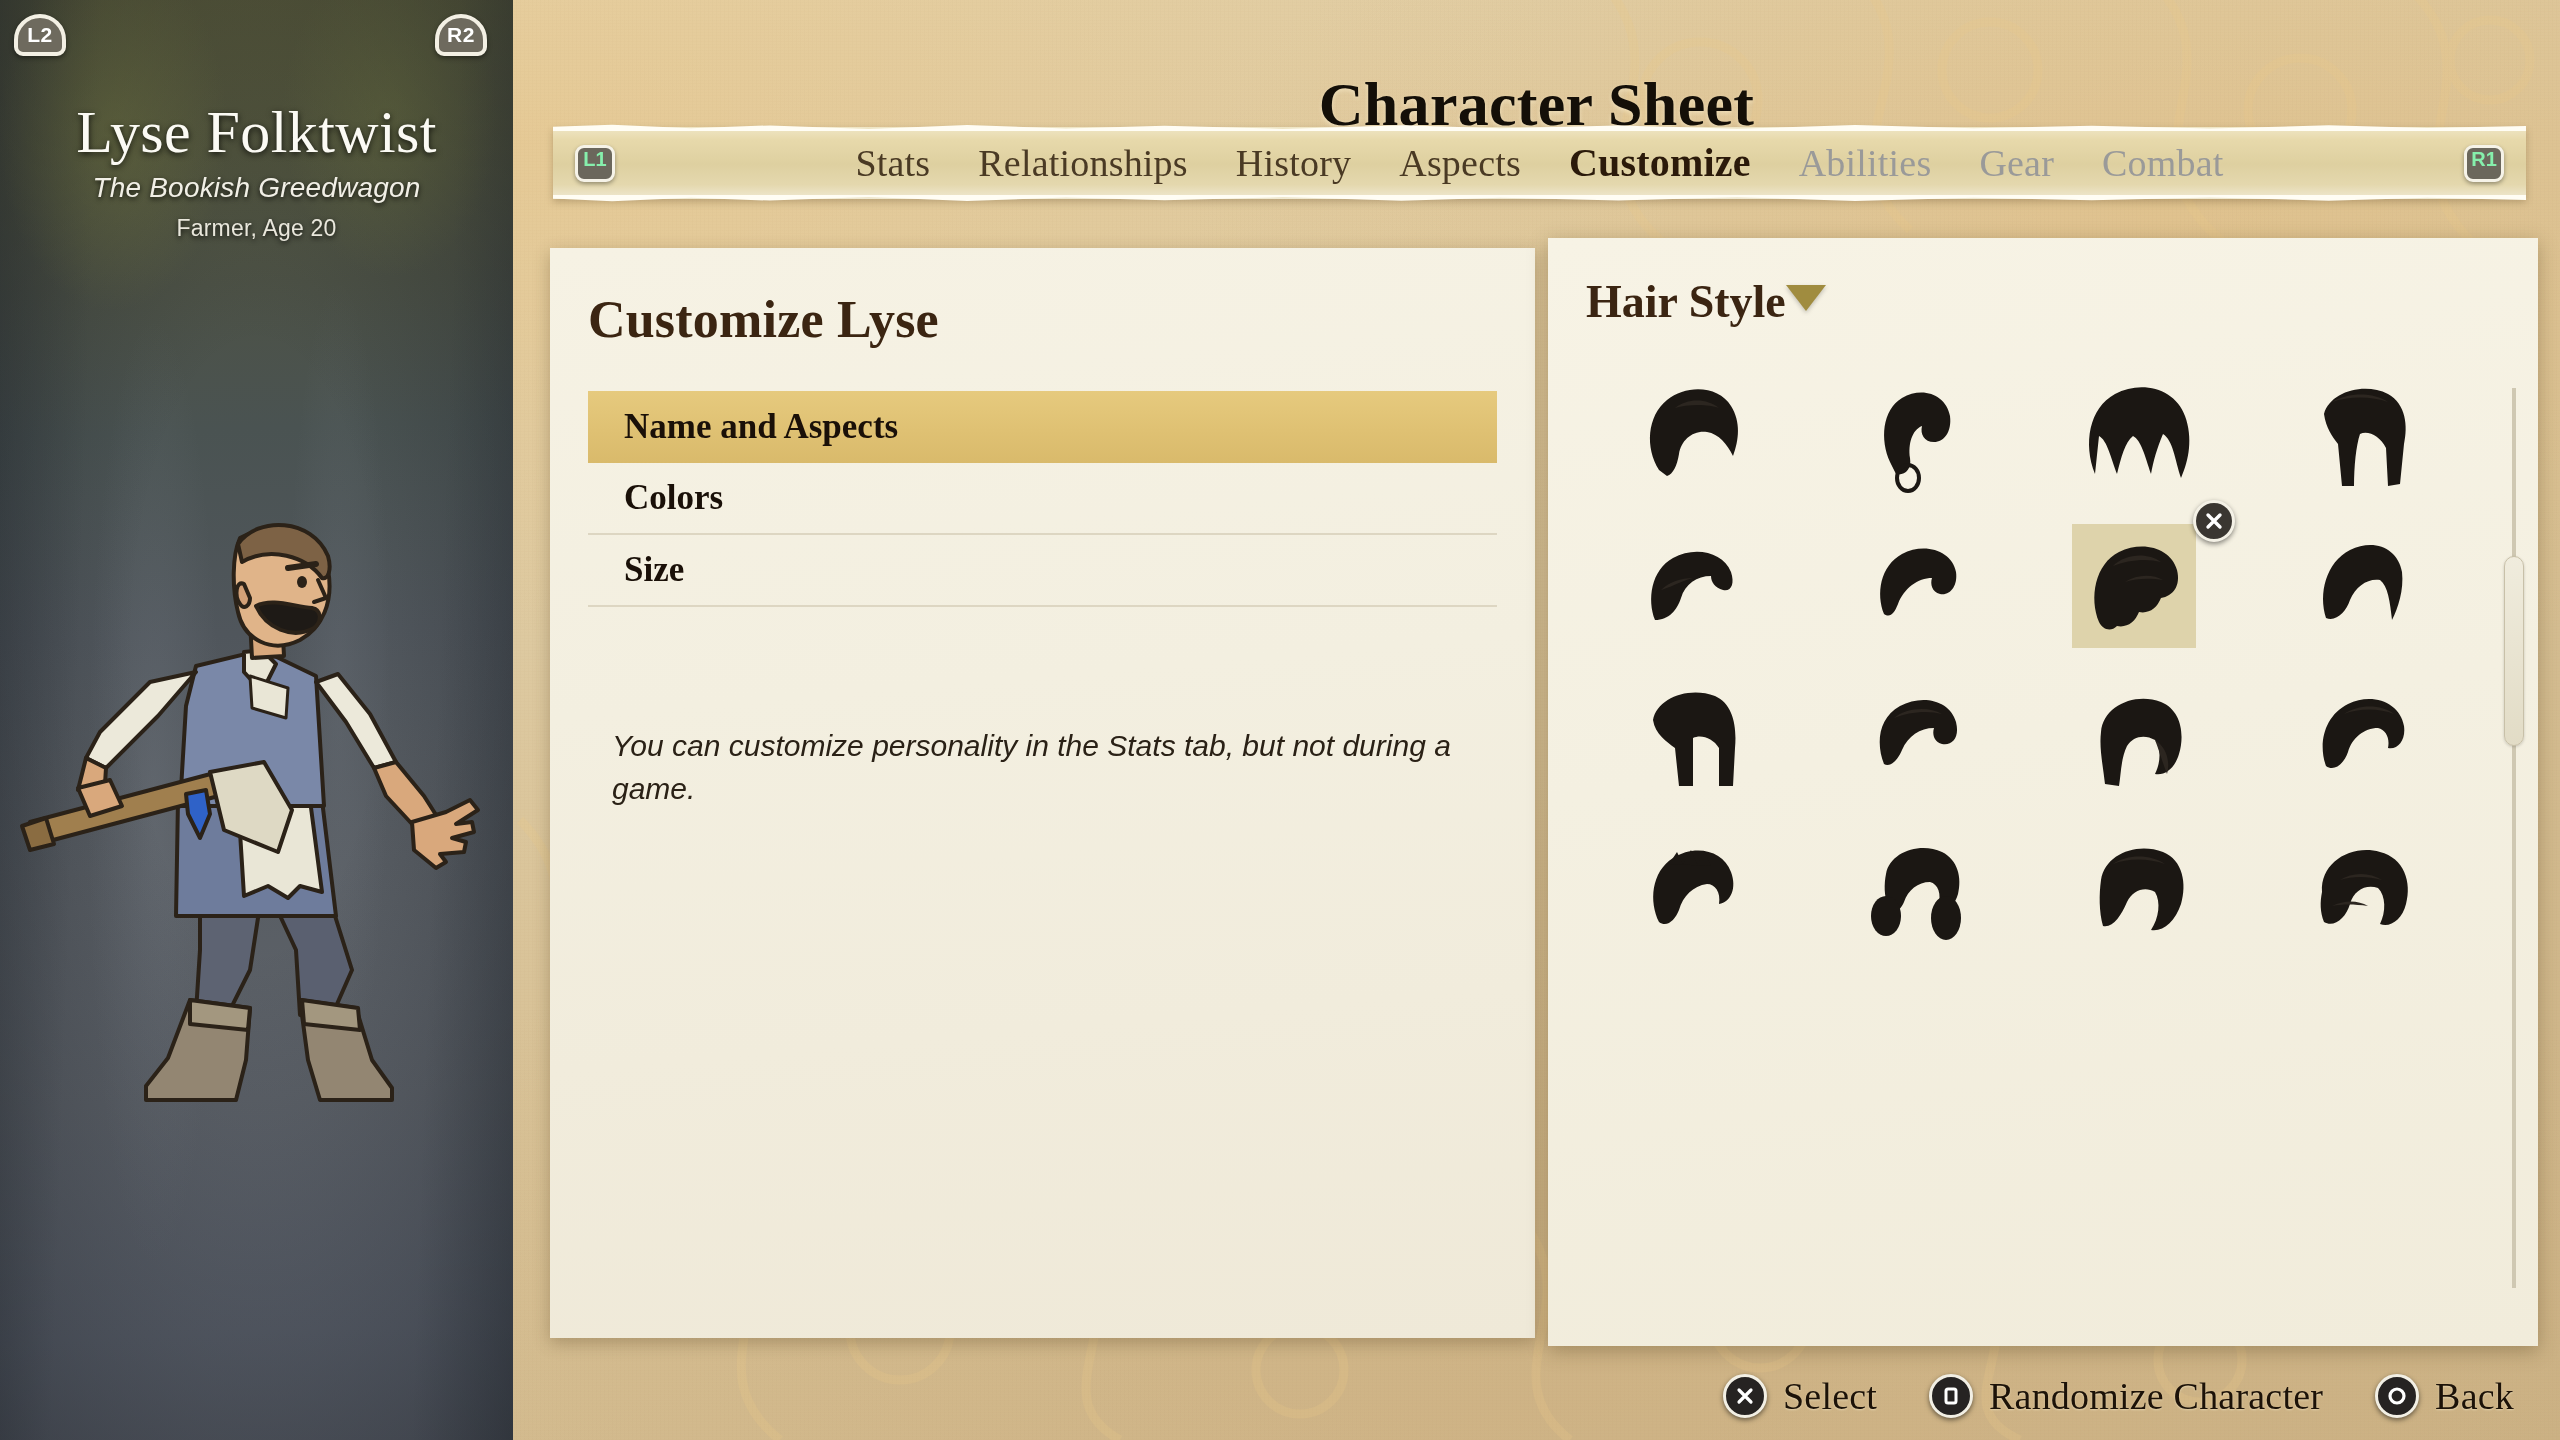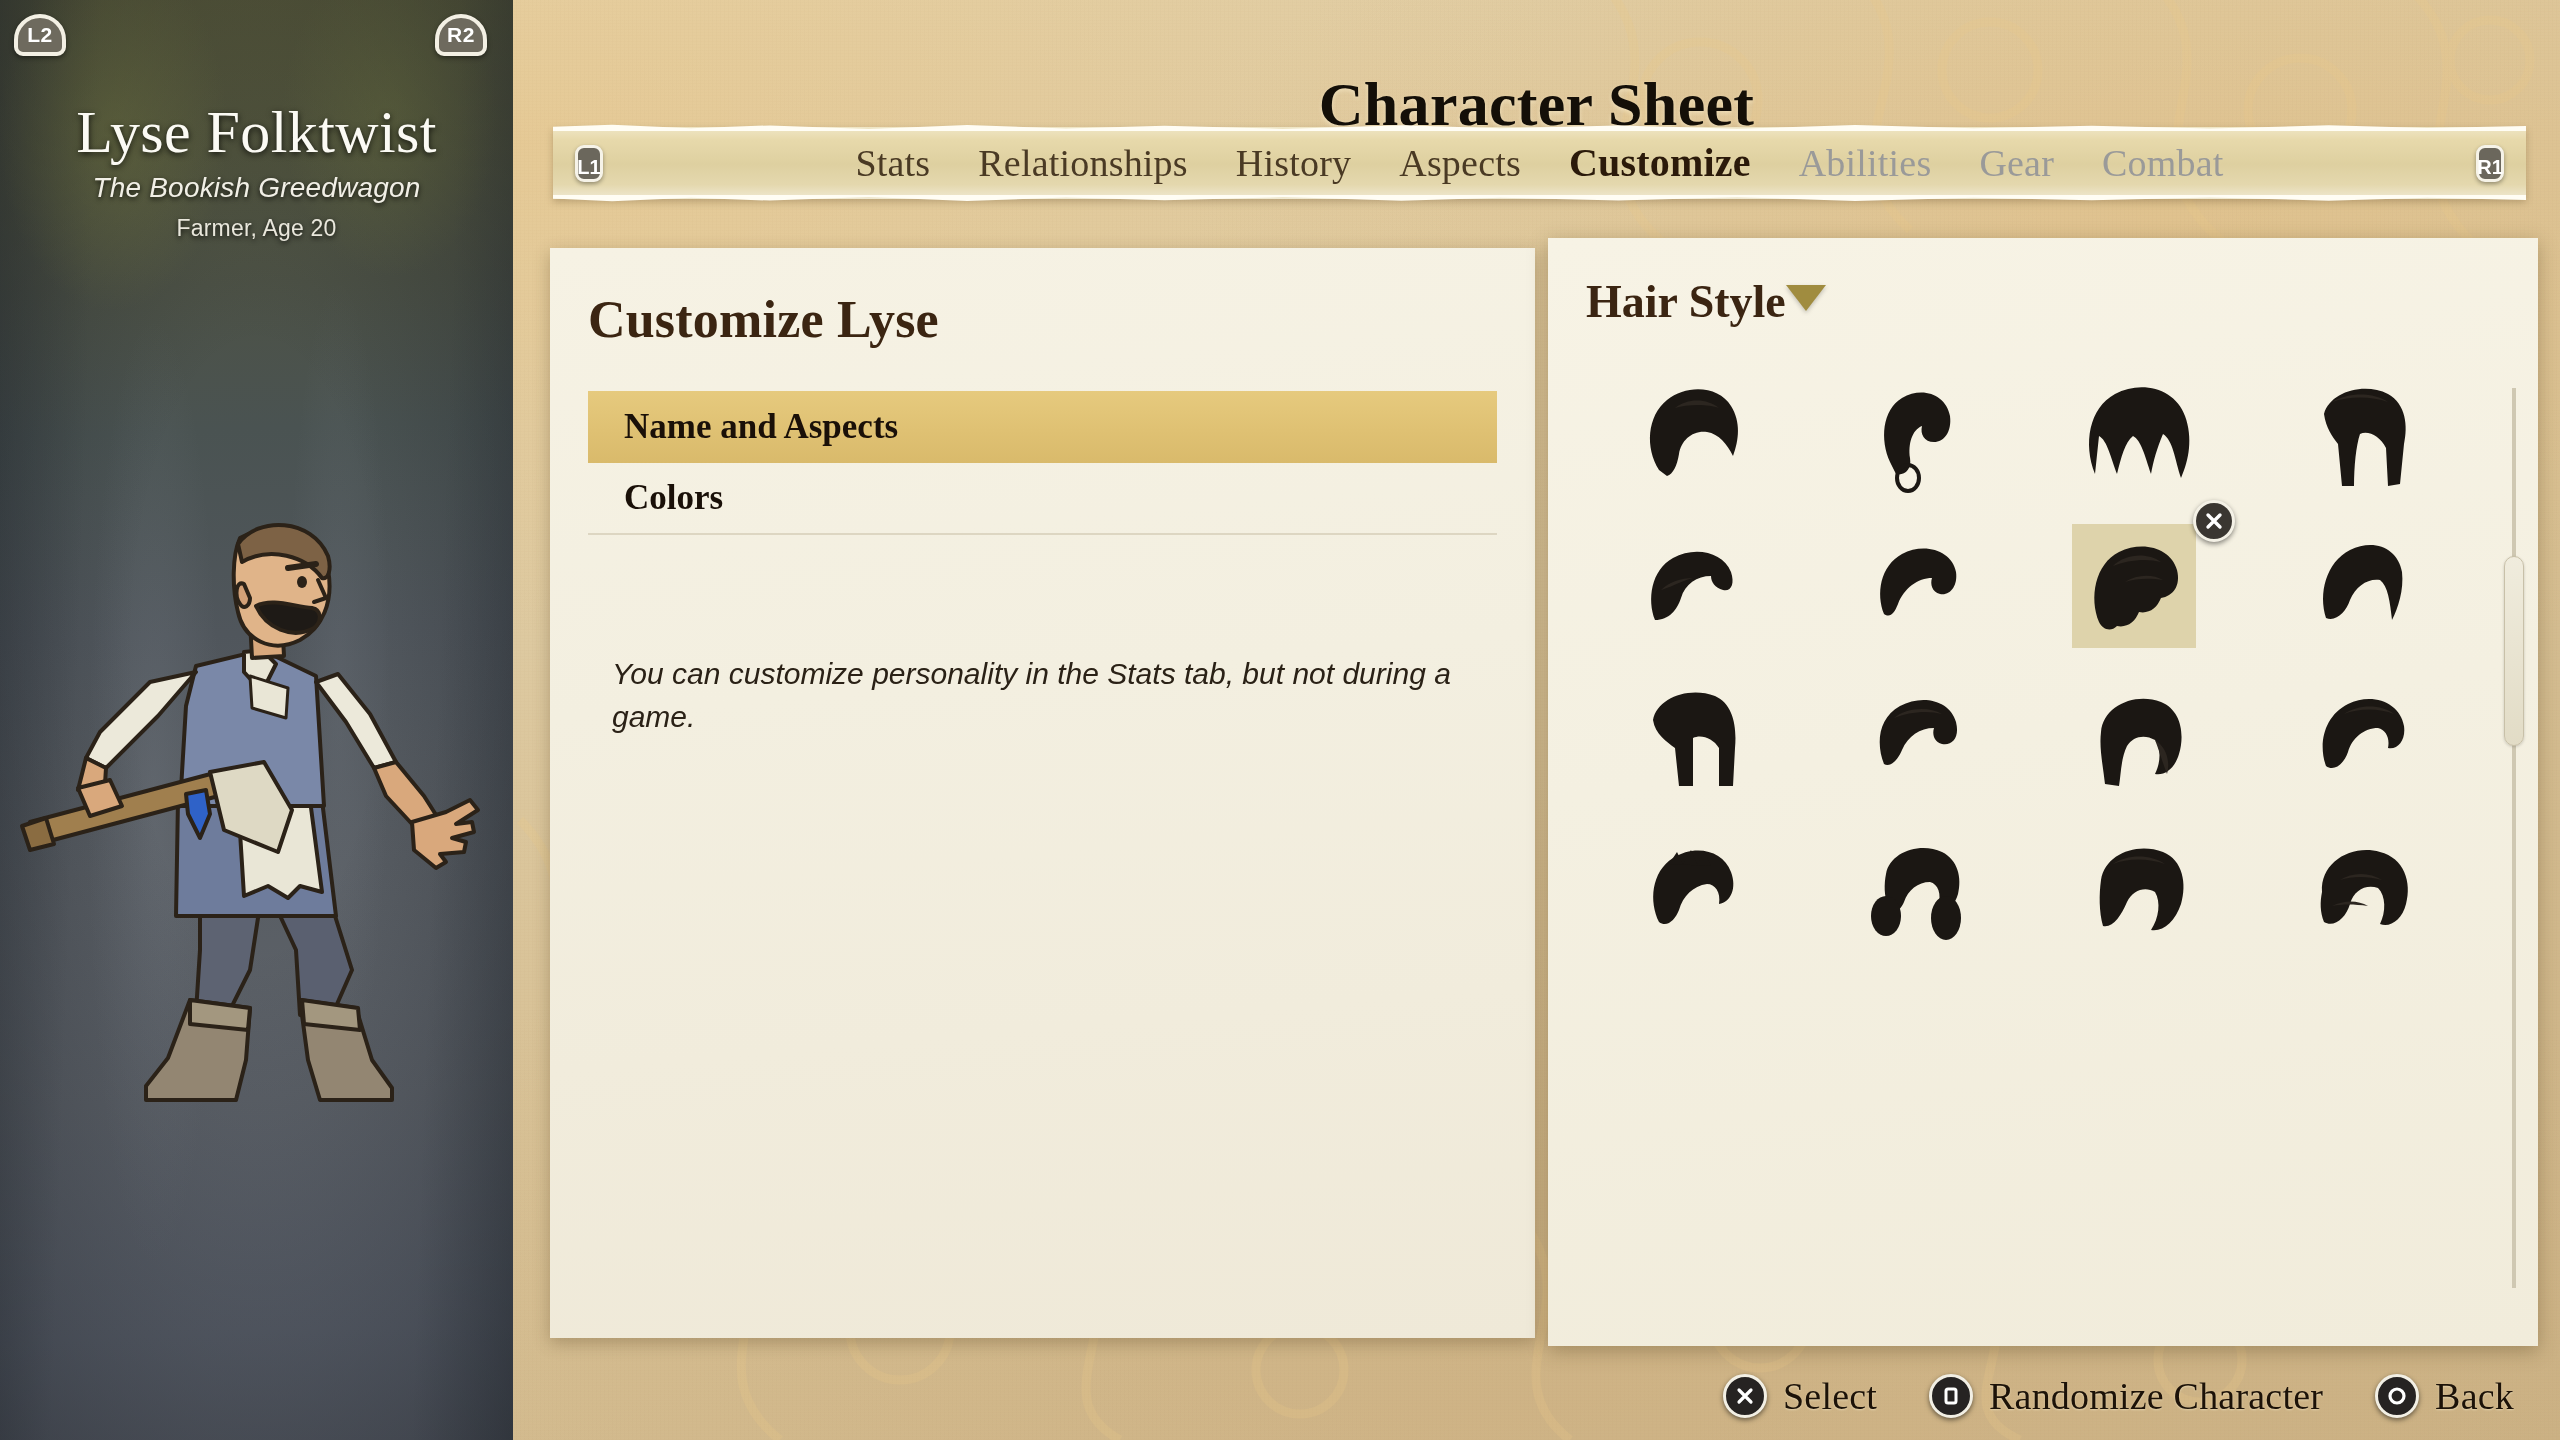--- a/index.html
+++ b/index.html
@@ -115,24 +115,24 @@
   #tabbar::before { top: -3px;
     clip-path: polygon(0 40%,3% 10%,7% 60%,11% 20%,16% 70%,21% 15%,26% 65%,31% 25%,37% 70%,43% 18%,48% 62%,54% 22%,60% 68%,66% 16%,72% 60%,78% 24%,84% 66%,90% 18%,95% 58%,100% 30%,100% 100%,0 100%);
   }
   #tabbar::after { bottom: -3px;
     clip-path: polygon(0 0,100% 0,100% 70%,95% 40%,90% 82%,84% 34%,78% 76%,72% 40%,66% 84%,60% 32%,54% 78%,48% 38%,43% 82%,37% 30%,31% 75%,26% 35%,21% 85%,16% 30%,11% 80%,7% 40%,3% 90%,0 50%);
   }
   .tab-badge {
     background: #6b675c;
     border: 3px solid #f6f3e8;
     border-radius: 9px;
-    color: #ffffff; font-family: "Liberation Sans", sans-serif;
+    color: #86efac; font-family: "Liberation Sans", sans-serif;
     font-size: 20px; font-weight: 700;
-    width: 28px; height: 37px;
-    display: flex; align-items: flex-end; justify-content: center;
+    width: 40px; height: 37px;
+    display: flex; align-items: flex-start; justify-content: center;
     flex: 0 0 auto;
     box-shadow: 0 2px 4px rgba(0,0,0,.35);
     position: relative; z-index: 3;
   }
   #tab-badge-l1 { margin-left: 22px; }
   #tab-badge-r1 { margin-right: 22px; }
   #tab-list {
     flex: 1 1 auto; display: flex; align-items: center;
     justify-content: center; gap: 0px;
     position: relative; z-index: 3;
@@ -380,20 +380,23 @@
   <div id="left-card">
     <div id="left-card-inner">
       <div id="customize-heading">Customize Lyse</div>
 
       <div class="opt-row selected">
         <span>Name and Aspects</span>
       </div>
       <div class="opt-row">
         <span>Colors</span>
       </div>
+      <div class="opt-row">
+        <span>Size</span>
+      </div>
 
       <div id="help-text">You can customize personality in the Stats tab, but not during a game.</div>
     </div>
   </div>
 
   <div id="hair-panel">
     <div id="hair-head">
       <div id="hair-title">Hair Style</div>
       <div id="hair-chevron"></div>
     </div>

